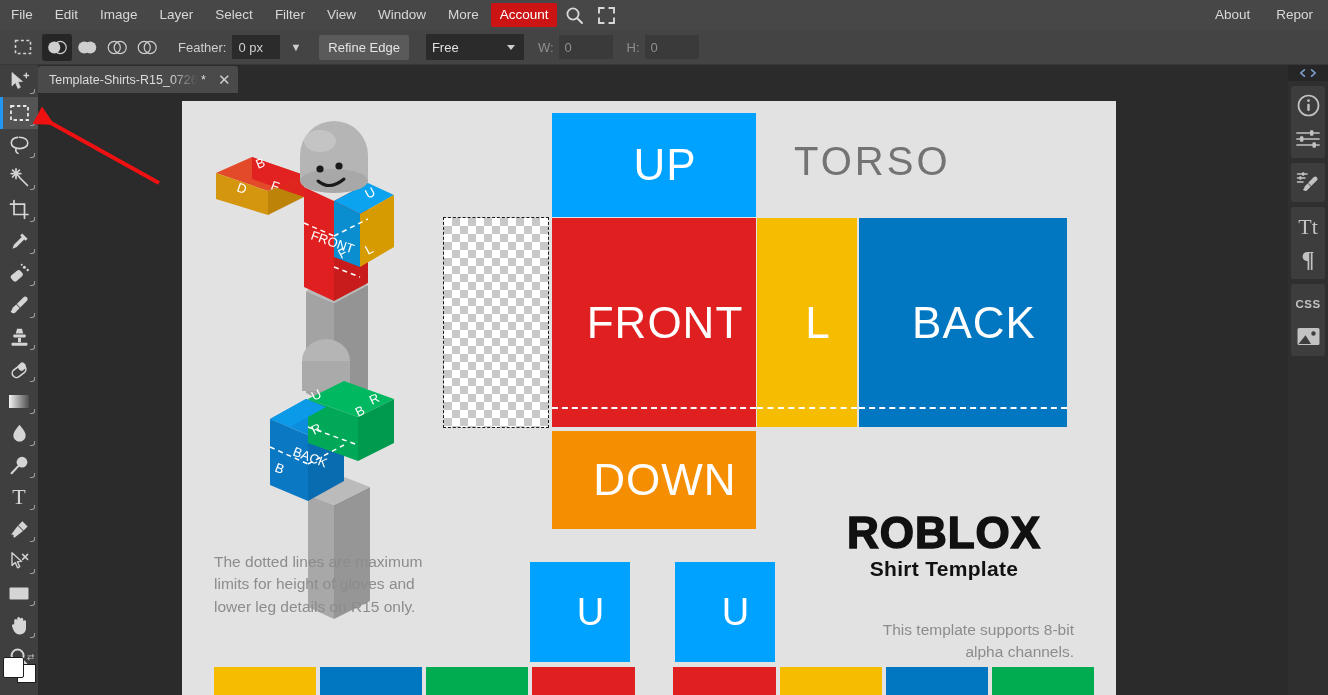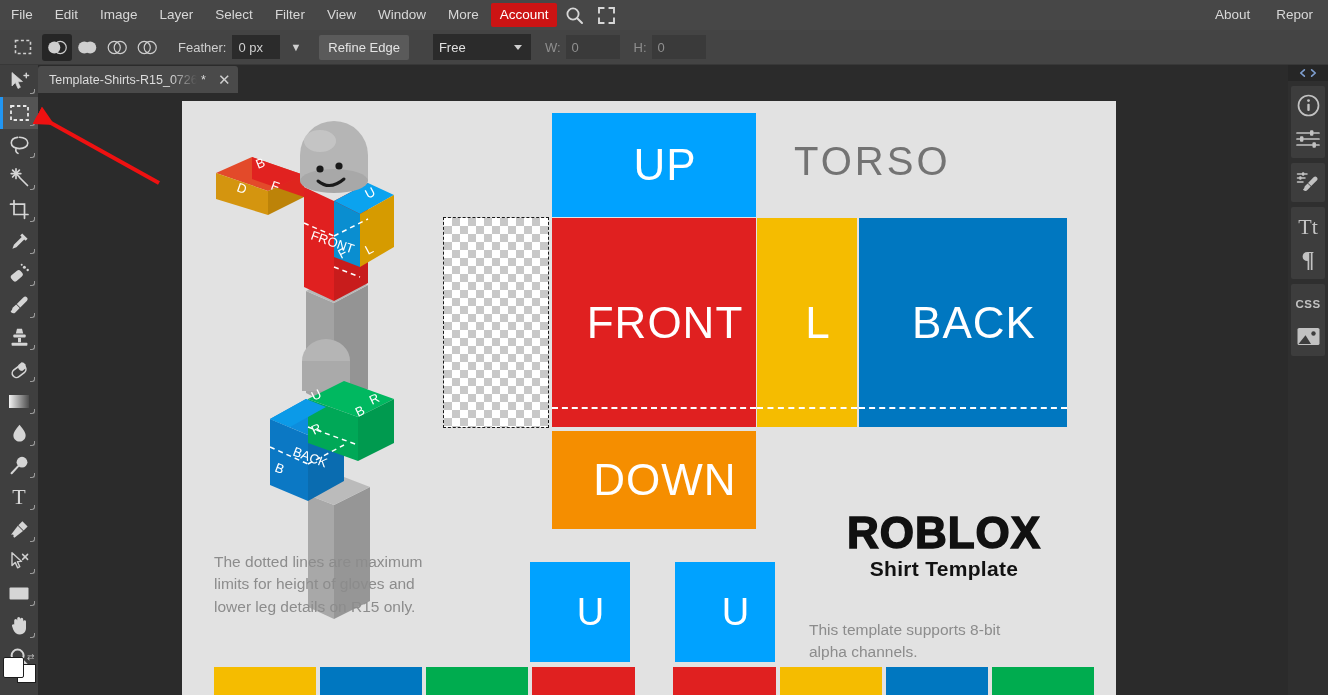--- a/index.html
+++ b/index.html
@@ -66,21 +66,21 @@
     user-select: none;
   }
   .opt-btn {
     background: #5a5a5a; color: #e4e4e4; font-size: 13px;
     height: 25px; padding: 0 9px; display: flex; align-items: center;
     border-radius: 2px; margin-left: 18px; cursor: default;
     font-family: "Liberation Sans", sans-serif; border: none;
   }
   .opt-select {
     background: #2b2b2b; color: #e0e0e0; font-size: 13px;
-    height: 26px; width: 98px; margin-left: 24px; border: none;
+    height: 26px; width: 98px; margin-left: 17px; border: none;
     padding: 0 6px; font-family: "Liberation Sans", sans-serif;
     appearance: none; -webkit-appearance: none; cursor: default;
   }
   .select-wrap { position: relative; display: inline-flex; align-items:center; }
   .select-wrap::after {
     content: ""; position: absolute; right: 9px; top: 11px;
     border-left: 4px solid transparent; border-right: 4px solid transparent;
     border-top: 5px solid #cfcfcf; pointer-events: none;
   }
   .dim-label { font-size: 13px; color: #8f8f8f; margin-left: 14px; margin-right: 5px; }
@@ -710,21 +710,21 @@
 
       <div class="logo-wrap" style="left:630px;top:410px;width:264px;">
         <div class="logo-word" style="text-align:center;">ROBLOX</div>
         <div class="logo-sub">Shirt Template</div>
       </div>
 
       <div class="tpl-note" style="left:32px;top:450px;width:300px;white-space:pre-line;">The dotted lines are maximum
 limits for height of gloves and
 lower leg details on R15 only.</div>
 
-      <div class="tpl-note" style="left:627px;top:518px;width:290px;white-space:pre-line;">This template supports 8-bit
+      <div class="tpl-note" style="left:602px;top:518px;width:290px;white-space:pre-line;text-align:right;">This template supports 8-bit
 alpha channels.</div>
 
       <div class="blk small" style="left:348px;top:461px;width:100px;height:100px;background:#00a2ff;">
         <span>U</span>
       </div>
       <div class="blk small" style="left:493px;top:461px;width:100px;height:100px;background:#00a2ff;">
         <span>U</span>
       </div>
 
       <div style="position:absolute;left:32px;top:566px;width:880px;height:40px;display:flex;gap:0;">

